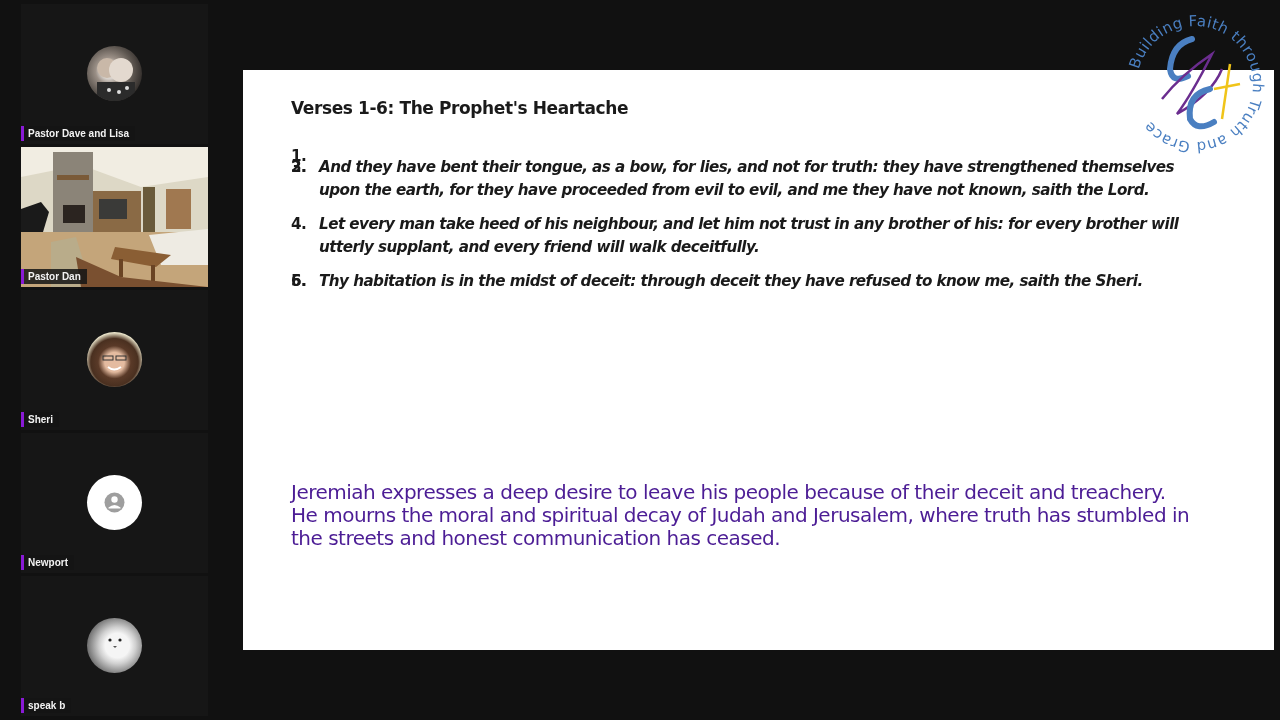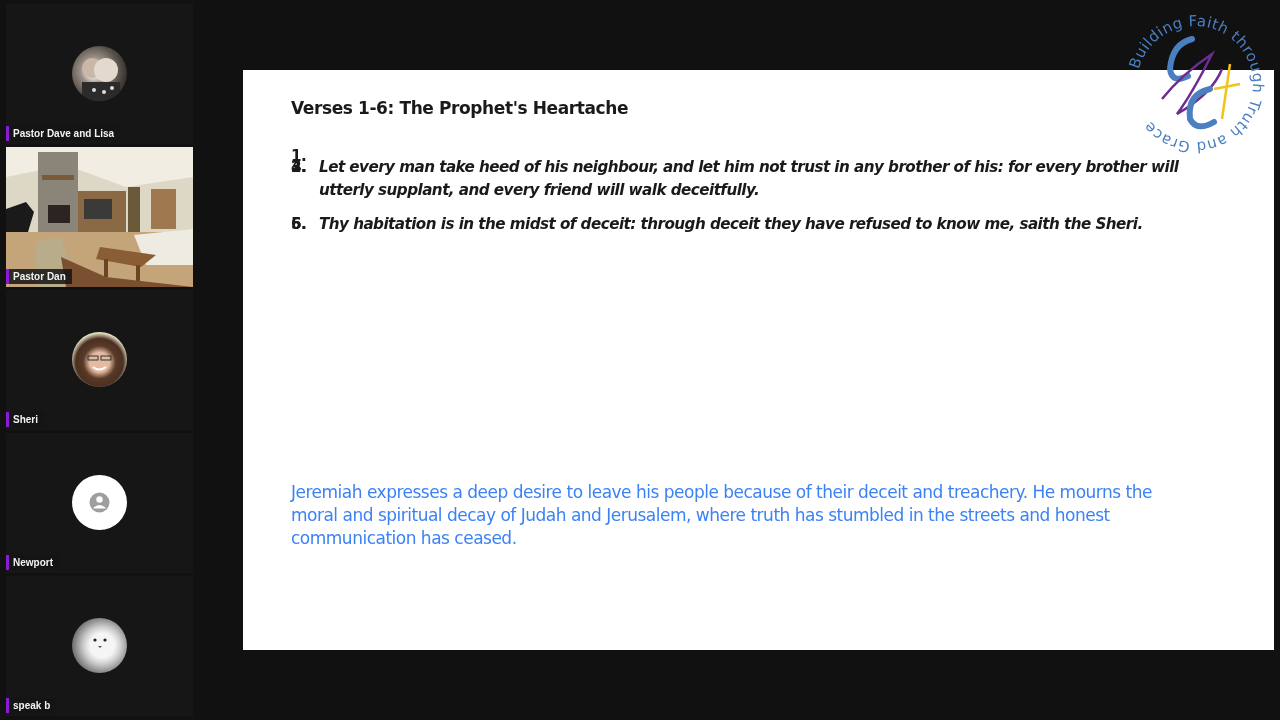--- a/index.html
+++ b/index.html
@@ -3,21 +3,21 @@
 <meta charset="utf-8">
 <style>
   html, body { margin:0; padding:0; }
   body {
     width:1280px; height:720px; overflow:hidden; position:relative;
     background:#111111;
     font-family:"Liberation Sans", sans-serif;
   }
   .sidebar { position:absolute; left:6px; top:4px; width:187px; }
   .tile {
-    position:absolute; left:0; width:187px; height:140px;
+    position:absolute; left:15px; width:187px; height:140px;
     background:#161616; overflow:hidden;
   }
   .tile .avatar {
     position:absolute; left:66px; top:42px; width:55px; height:55px;
     border-radius:50%; overflow:hidden;
   }
   .name-tag {
     position:absolute; left:0; bottom:3px; height:15px;
     background:rgba(20,20,20,0.85); padding:0 6px 0 7px;
     color:#f2f2f2; font-size:10px; font-weight:bold; line-height:15px;
@@ -37,21 +37,21 @@
   }
   .verses { position:absolute; left:48px; top:75px; width:905px; margin:0; padding:0; list-style:none; }
   .verse {
     position:relative; padding-left:28px; margin-bottom:11px;
     font-family:"DejaVu Sans", sans-serif; font-style:italic; font-weight:bold;
     font-size:15.2px; line-height:23px; color:#1a1a1a; letter-spacing:-0.55px;
   }
   .verse .num { position:absolute; left:0; top:0; font-style:normal; }
   .summary {
     position:absolute; left:48px; top:411px; width:905px;
-    font-family:"DejaVu Sans", sans-serif; font-size:17px; line-height:23px; color:#3b82f6;
+    font-family:"DejaVu Sans", sans-serif; font-size:20px; line-height:23px; color:#4c1d95;
     letter-spacing:-0.5px;
   }
   .logo { position:absolute; left:1122px; top:14px; width:146px; height:140px; }
 </style>
 </head>
 <body>
 
 <div class="sidebar">
 
   <div class="tile" style="top:0">
@@ -123,21 +123,21 @@
     </div>
     <div class="name-tag">speak b</div>
   </div>
 </div>
 
 <div class="slide">
   <div class="slide-title">Verses 1-6: The Prophet's Heartache</div>
   <ol class="verses">
     <li class="verse"><span class="num">1.</span></li>
     <li class="verse"><span class="num">2.</span></li>
-    <li class="verse"><span class="num">3.</span></li>
+    <li class="verse"><span class="num">3.</span><span>And they have bent their tongue, as a bow, for lies, and not for truth: they have strengthened themselves upon the earth, for they have proceeded from evil to evil, and me they have not known, saith the Lord.</span></li>
     <li class="verse"><span class="num">4.</span><span>Let every man take heed of his neighbour, and let him not trust in any brother of his: for every brother will utterly supplant, and every friend will walk deceitfully.</span></li>
     <li class="verse"><span class="num">5.</span></li>
     <li class="verse"><span class="num">6.</span><span>Thy habitation is in the midst of deceit: through deceit they have refused to know me, saith the Sheri.</span></li>
   </ol>
   <div class="summary">Jeremiah expresses a deep desire to leave his people because of their deceit and treachery.  He mourns the moral and spiritual decay of Judah and Jerusalem, where truth has stumbled in the streets and honest communication has ceased.</div>
 </div>
 
 <svg class="logo" viewBox="0 0 146 140">
   <defs>
     <path id="ring" d="M73,70 m-58,0 a58,58 0 1,1 116,0 a58,58 0 1,1 -116,0"></path>

